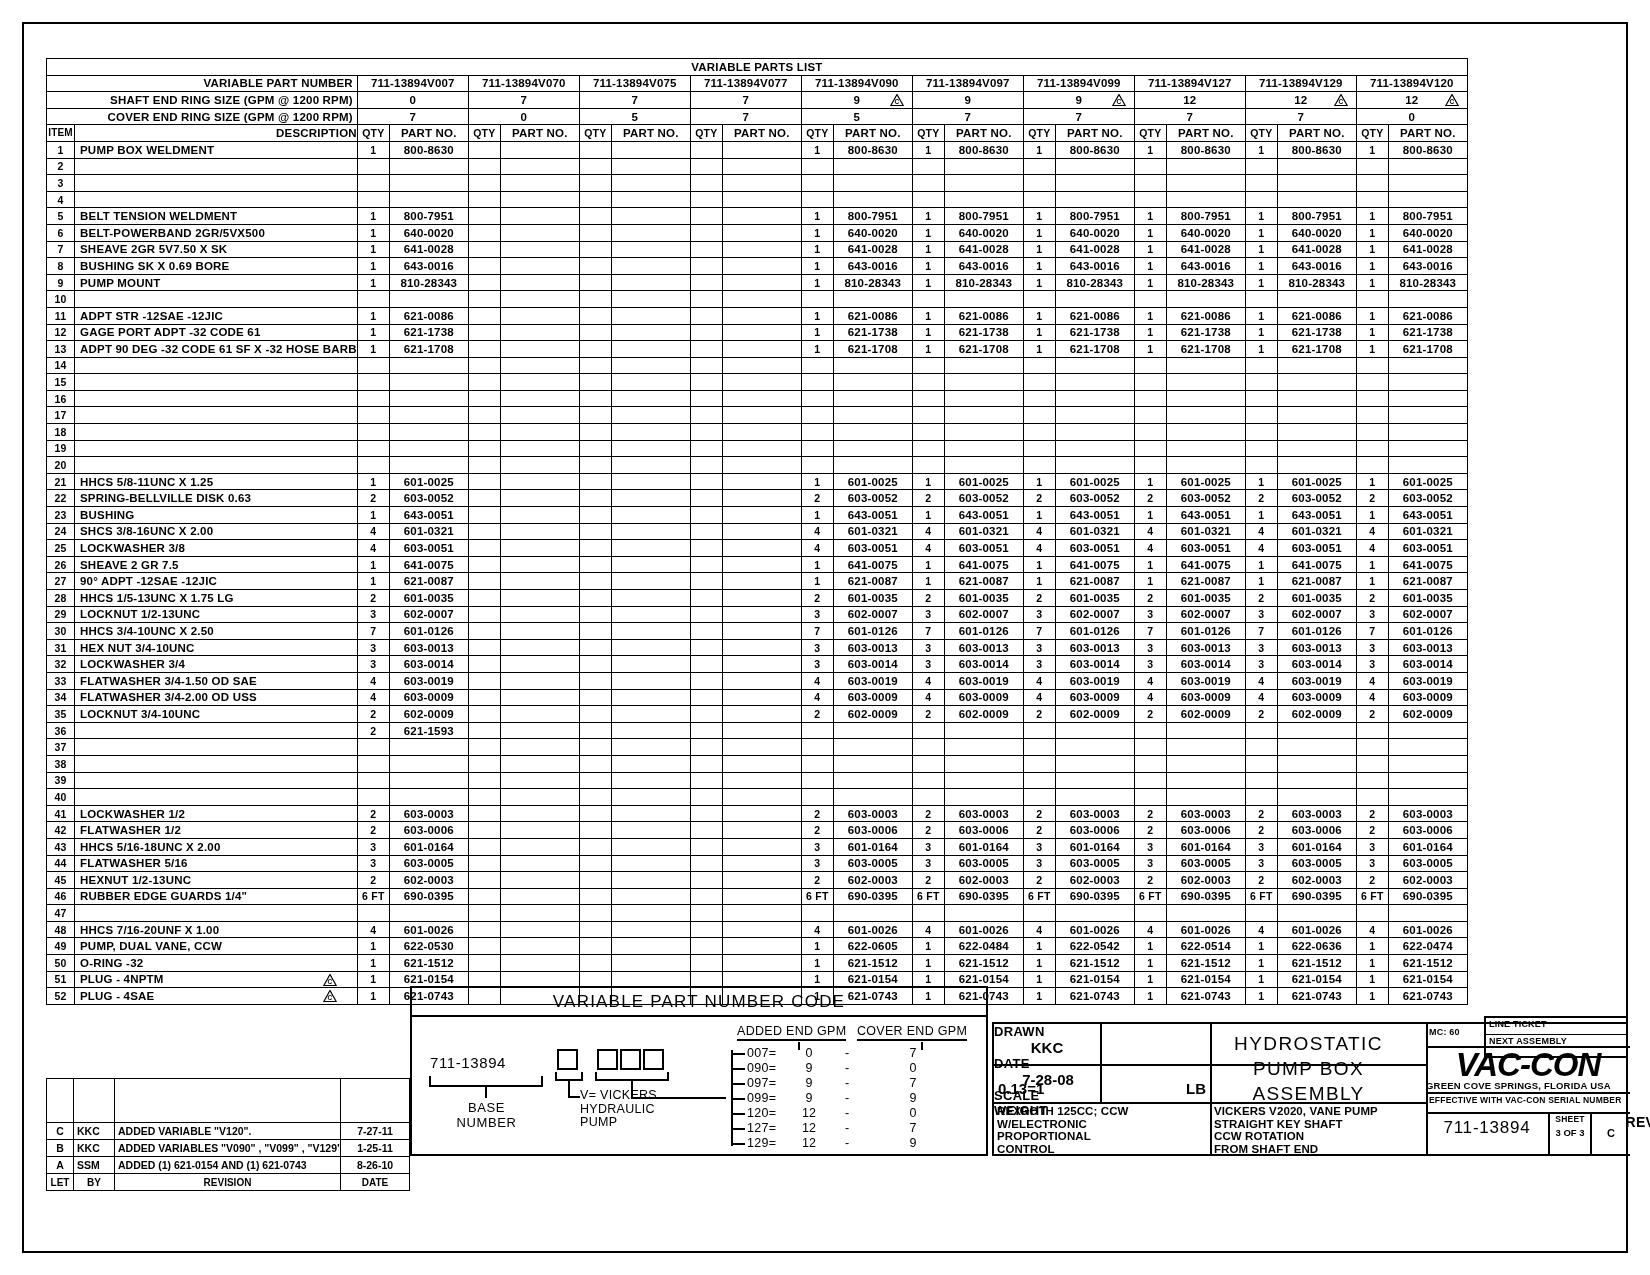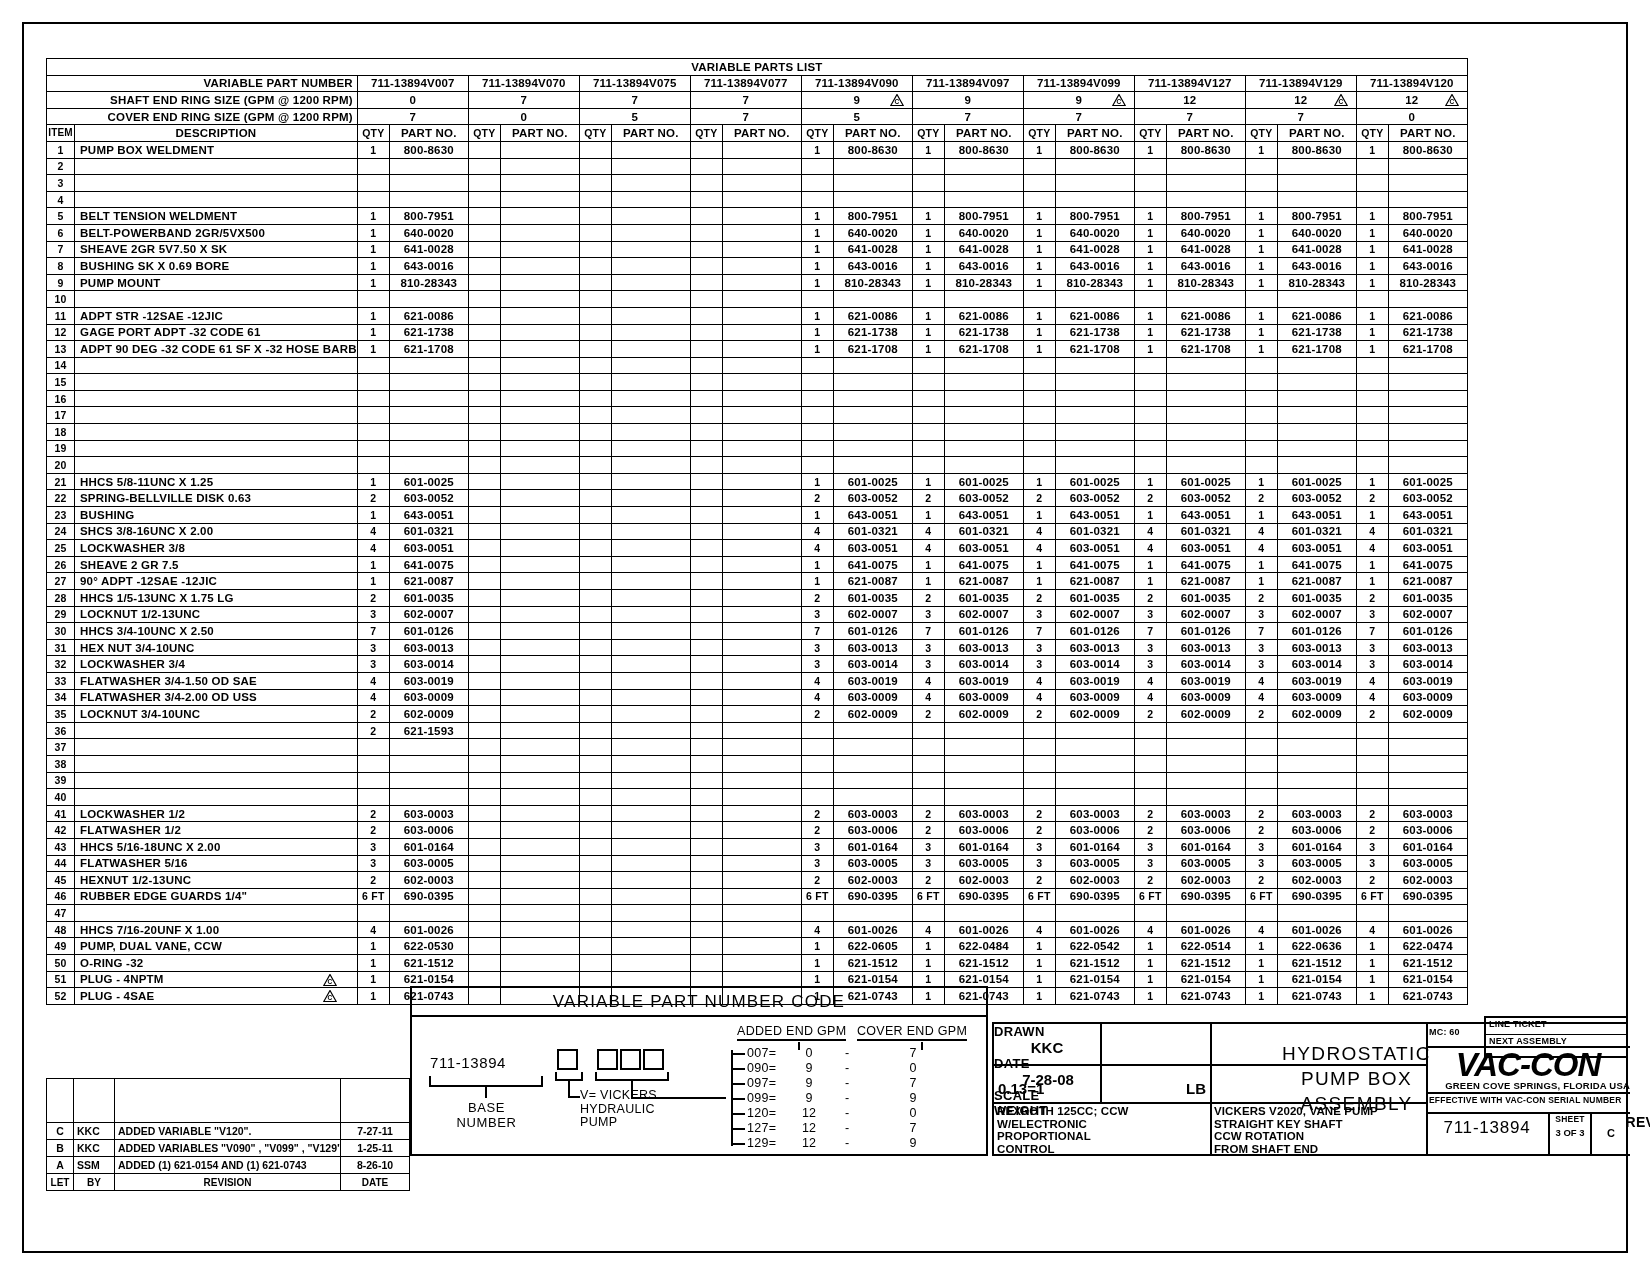--- a/index.html
+++ b/index.html
@@ -138,21 +138,21 @@
           <td colspan="2">7</td>
           <td colspan="2">5</td>
           <td colspan="2">7</td>
           <td colspan="2">7</td>
           <td colspan="2">7</td>
           <td colspan="2">7</td>
           <td colspan="2">0</td>
         </tr>
         <tr class="hdrrow">
           <td style="font-size:10px">ITEM</td>
-          <td style="text-align:center;padding-left:0 !important">DESCRIPTION</td>
+          <td style="text-align:right;padding-left:0 !important">DESCRIPTION</td>
           <td style="font-size:10.5px">QTY</td>
           <td>PART NO.</td>
           <td style="font-size:10.5px">QTY</td>
           <td>PART NO.</td>
           <td style="font-size:10.5px">QTY</td>
           <td>PART NO.</td>
           <td style="font-size:10.5px">QTY</td>
           <td>PART NO.</td>
           <td style="font-size:10.5px">QTY</td>
           <td>PART NO.</td>
@@ -1567,38 +1567,38 @@
     <div class="tb-lbl" style="left:0;top:3px;width:106px;">DRAWN</div>
     <div class="tb-val" style="left:0;top:18px;width:106px;font-size:15px;">KKC</div>
     <div class="tb-lbl" style="left:108px;top:3px;width:108px;">DATE</div>
     <div class="tb-val" style="left:108px;top:18px;width:108px;font-size:15px;">7-28-08</div>
 
     <div class="tb-lbl" style="left:0;top:42px;width:106px;">SCALE</div>
     <div style="position:absolute;left:4px;top:56px;font-size:15px;font-weight:bold;">0.13=1</div>
     <div class="tb-lbl" style="left:108px;top:42px;width:108px;">WEIGHT</div>
     <div style="position:absolute;left:108px;top:56px;width:104px;text-align:right;font-size:15px;font-weight:bold;">LB</div>
 
-    <div class="t-big" style="position:absolute;left:218px;top:17px;width:193px;margin-left:48px;">
+    <div class="t-big" style="position:absolute;left:218px;top:7px;width:193px;">
       <div>HYDROSTATIC</div>
       <div>PUMP BOX</div>
       <div>ASSEMBLY</div>
     </div>
 
     <div class="smtxt" style="position:absolute;left:3px;top:81px;width:212px;white-space:pre-line;">REXROTH 125CC; CCW
 W/ELECTRONIC
 PROPORTIONAL
 CONTROL</div>
     <div class="smtxt" style="position:absolute;left:220px;top:81px;width:212px;white-space:pre-line;">VICKERS V2020, VANE PUMP
 STRAIGHT KEY SHAFT
 CCW ROTATION
 FROM SHAFT END</div>
 
     <div class="tiny" style="position:absolute;left:435px;top:3px;">MC: 60</div>
     <div class="logo" style="position:absolute;left:432px;top:22px;width:204px;">VAC-CON</div>
-    <div class="tiny" style="position:absolute;left:432px;top:56px;width:204px;text-align:right;font-size:9.5px;">GREEN COVE SPRINGS, FLORIDA USA</div>
+    <div class="tiny" style="position:absolute;left:432px;top:56px;width:204px;text-align:left;font-size:9.5px;">GREEN COVE SPRINGS, FLORIDA USA</div>
     <div class="tiny" style="position:absolute;left:435px;top:71px;font-size:8.5px;">EFFECTIVE WITH VAC-CON SERIAL NUMBER</div>
 
     <div style="position:absolute;left:432px;top:94px;width:122px;text-align:center;font-size:17px;font-weight:normal;letter-spacing:0.8px;">711-13894</div>
     <div class="tiny" style="position:absolute;left:556px;top:90px;width:40px;text-align:center;font-size:8.5px;">SHEET</div>
     <div style="position:absolute;left:556px;top:103px;width:40px;text-align:center;font-size:9.5px;font-weight:bold;">3 OF 3</div>
     <div class="tiny" style="position:absolute;left:623px;top:90px;width:38px;text-align:right;font-size:14px;">REV</div>
     <div style="position:absolute;left:598px;top:103px;width:38px;text-align:center;font-size:11px;font-weight:bold;">C</div>
   </div>
 
   <div class="blk" style="left:1484px;top:1016px;width:144px;height:42px;border-width:2px;">

